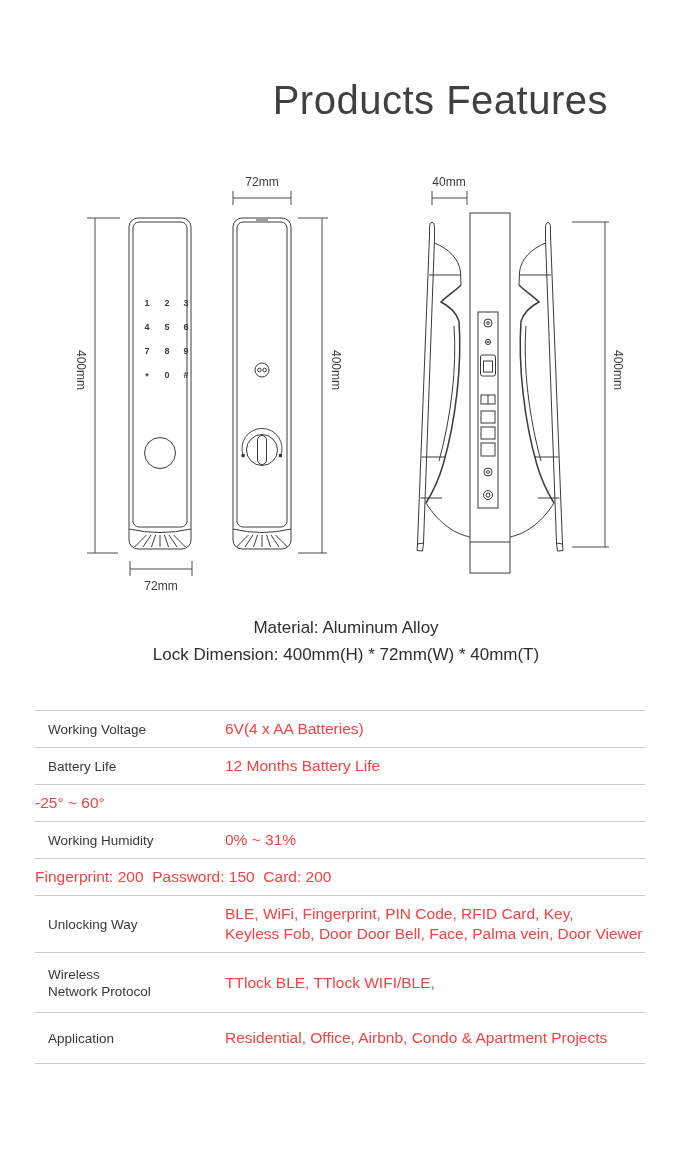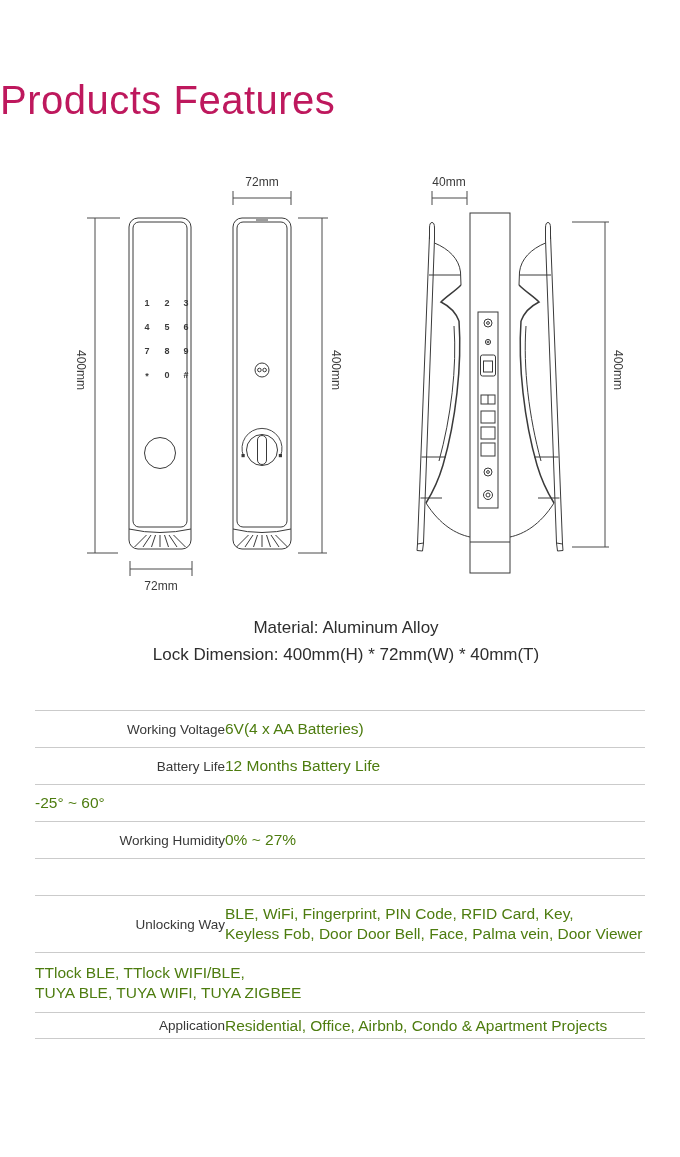--- a/index.html
+++ b/index.html
@@ -1,37 +1,37 @@
 <!DOCTYPE html>
 <html><head>
 <meta charset="utf-8">
 <style>
   html,body{margin:0;padding:0;background:#ffffff;}
   body{width:680px;height:1157px;position:relative;font-family:"Liberation Sans","DejaVu Sans",sans-serif;overflow:hidden;}
 
-  .title{position:absolute;top:50px;left:0;width:608px;text-align:left;
-         font-size:40px;line-height:46px;color:#be185d;font-weight:400;letter-spacing:0.5px;}
+  .title{position:absolute;top:50px;left:0;width:608px;text-align:right;
+         font-size:40px;line-height:46px;color:#404040;font-weight:400;letter-spacing:0.5px;}
 
   .drawing{position:absolute;top:165px;left:0;width:680px;height:445px;}
   .drawing svg{display:block;}
   .ln{stroke:#3a3a3a;stroke-width:1;fill:none;}
   .ln2{stroke:#3a3a3a;stroke-width:1.5;fill:none;}
   .dim{stroke:#4a4a4a;stroke-width:1;fill:none;}
   .dimtxt{font-family:"Liberation Sans","DejaVu Sans",sans-serif;font-size:12px;fill:#3a3a3a;}
   .key{font-family:"Liberation Sans","DejaVu Sans",sans-serif;font-size:9px;font-weight:600;fill:#3a3a3a;text-anchor:middle;}
 
   .material{position:absolute;top:614px;left:0;width:680px;box-sizing:border-box;padding-left:12px;
             text-align:center;font-size:17px;line-height:27px;color:#2e2e2e;}
 
   .specs{position:absolute;top:710px;left:35px;width:610px;}
   .spec-row{display:flex;align-items:center;border-top:1px solid #cbcbcb;box-sizing:border-box;}
   .spec-row:last-child{border-bottom:1px solid #cbcbcb;}
   .spec-label{width:190px;box-sizing:border-box;padding-left:13px;font-size:13.5px;line-height:17px;color:#383838;}
-  .spec-label span{display:block;text-align:right;}
-  .spec-value{flex:1;font-size:15.5px;line-height:20px;color:#4d7c0f;white-space:pre-wrap;}
+  .spec-label span{display:block;}
+  .spec-value{flex:1;font-size:15.5px;line-height:20px;color:#ef4444;white-space:pre-wrap;}
   .spec-value span{display:block;}
 </style>
 </head>
 <body>
 
 <h1 class="title">Products Features</h1>
 
 <div class="drawing">
 <svg width="680" height="445" viewBox="0 0 680 445" xmlns="http://www.w3.org/2000/svg">
 
@@ -198,34 +198,39 @@
     <div class="spec-value"><span>12 Months Battery Life</span><span></span></div>
   </div>
   <div class="spec-row" style="height:37px">
     <div class="spec-value"><span>-25° ~ 60°</span><span></span></div>
   </div>
   <div class="spec-row" style="height:37px">
     <div class="spec-label">
         <span>Working Humidity</span>
         <span></span>
       </div>
-    <div class="spec-value"><span>0% ~ 27%</span><span></span></div>
-  </div>
-  <div class="spec-row" style="height:37px">
+    <div class="spec-value"><span>0% ~ 31%</span><span></span></div>
+  </div>
+  <div class="spec-row" style="height:37px">
+    <div class="spec-value"><span>Fingerprint: 200  Password: 150  Card: 200</span><span></span></div>
   </div>
   <div class="spec-row" style="height:57px">
     <div class="spec-label">
         <span>Unlocking Way</span>
         <span></span>
       </div>
     <div class="spec-value"><span>BLE, WiFi, Fingerprint, PIN Code, RFID Card, Key,</span><span>Keyless Fob, Door Door Bell, Face, Palma vein, Door Viewer</span></div>
   </div>
   <div class="spec-row" style="height:60px">
-    <div class="spec-value"><span>TTlock BLE, TTlock WIFI/BLE,</span><span>TUYA BLE, TUYA WIFI, TUYA ZIGBEE</span></div>
-  </div>
-  <div class="spec-row" style="height:27px">
+    <div class="spec-label">
+        <span>Wireless</span>
+        <span>Network Protocol</span>
+      </div>
+    <div class="spec-value"><span>TTlock BLE, TTlock WIFI/BLE,</span></div>
+  </div>
+  <div class="spec-row" style="height:52px">
     <div class="spec-label">
         <span>Application</span>
         <span></span>
       </div>
     <div class="spec-value"><span>Residential, Office, Airbnb, Condo &amp; Apartment Projects</span><span></span></div>
   </div>
 </div>
 
 </body></html>

